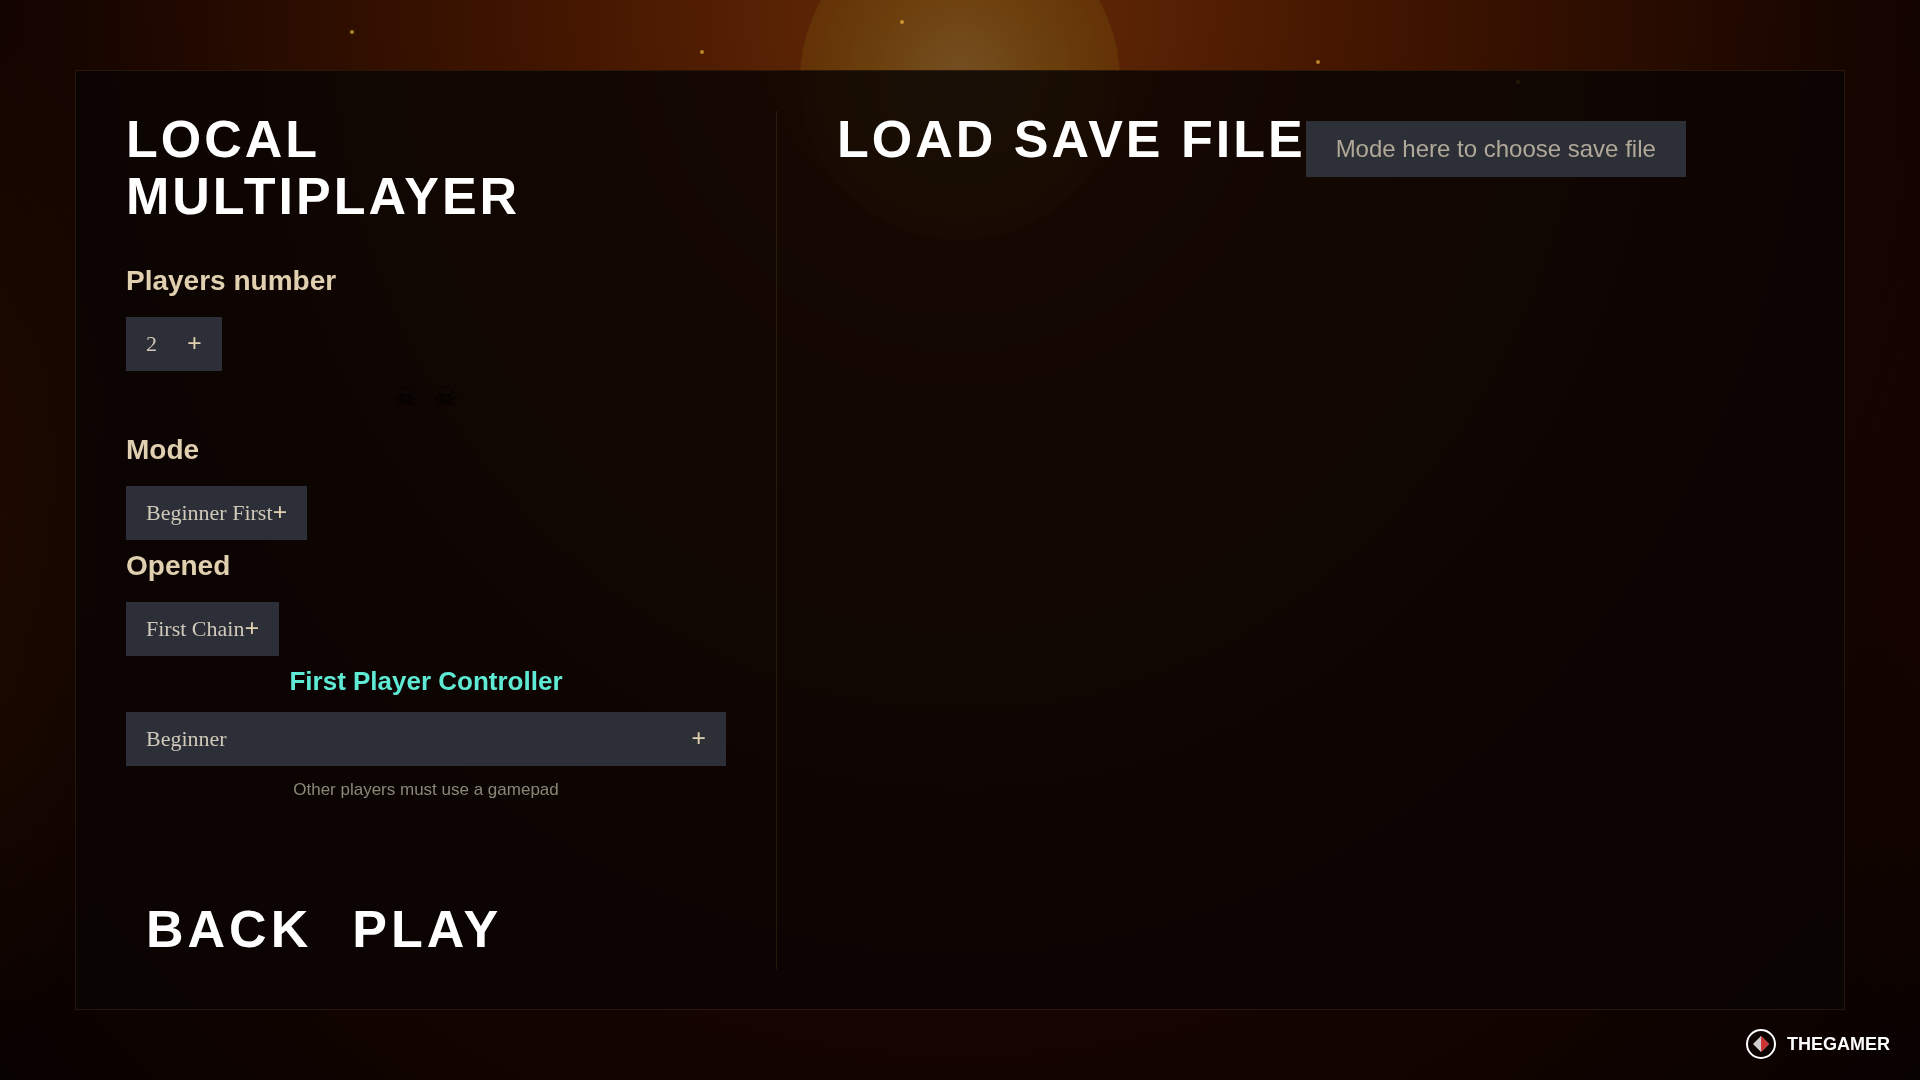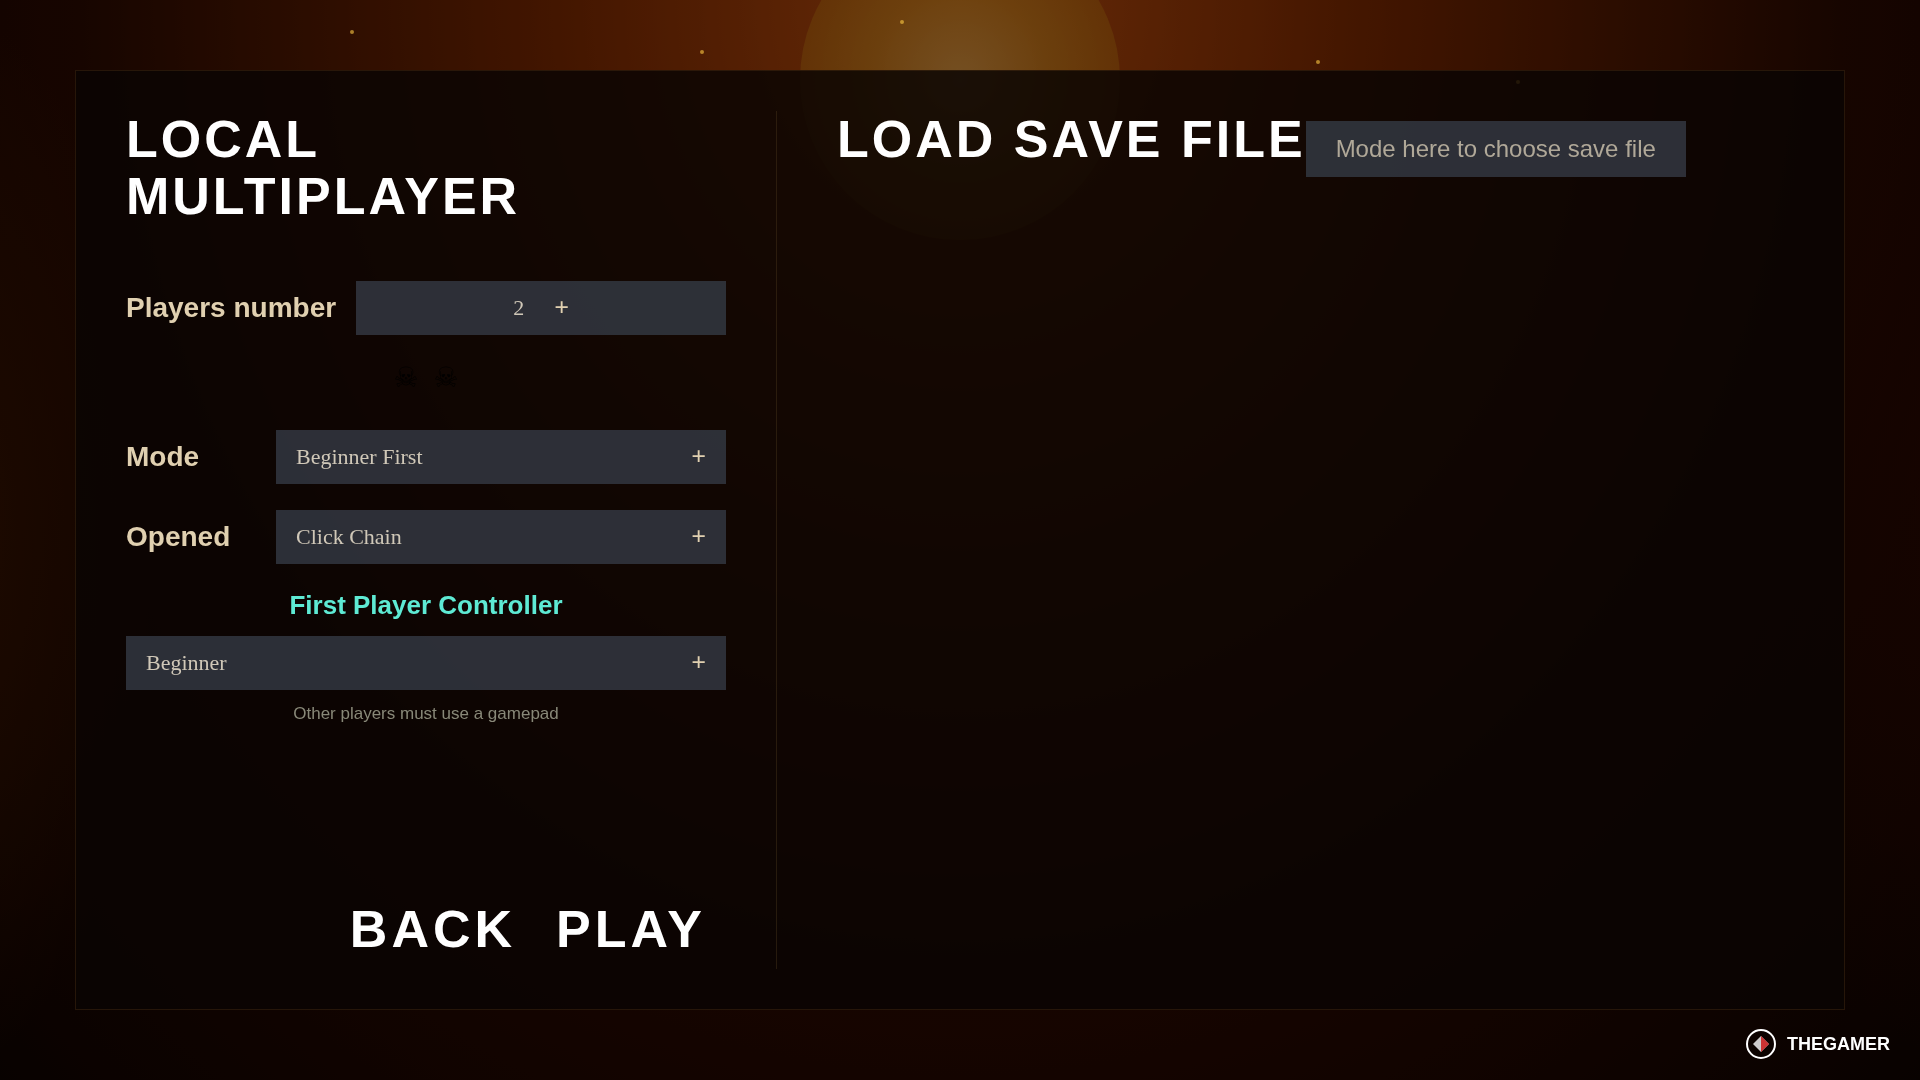--- a/index.html
+++ b/index.html
@@ -72,40 +72,41 @@
       display: flex;
       flex-direction: row;
     }
 
     
     .left-section {
       flex: 0 0 700px;
       padding: 40px 50px;
       display: flex;
       flex-direction: column;
-      gap: 16px;
+      gap: 0;
     }
 
     .section-title {
       font-size: 52px;
       font-weight: 900;
       color: #ffffff;
       text-transform: uppercase;
       letter-spacing: 3px;
       font-family: 'Arial Black', 'Impact', sans-serif;
       margin-bottom: 40px;
       line-height: 1.1;
     }
 
     
     .form-row {
       display: flex;
-      align-items: center;
+      align-items: flex-start;
       gap: 20px;
       margin-bottom: 25px;
+      flex-direction: column;
     }
 
     .form-label {
       font-size: 28px;
       color: #e0d0b0;
       font-weight: 700;
       min-width: 130px;
       font-family: 'Arial', sans-serif;
     }
 
@@ -167,21 +168,21 @@
       font-size: 17px;
       color: #888878;
       text-align: center;
       margin-top: 14px;
       font-family: 'Arial', sans-serif;
     }
 
     
     .bottom-buttons {
       display: flex;
-      justify-content: flex-end;
+      justify-content: flex-start;
       margin-top: auto;
       padding-top: 30px;
     }
 
     .nav-button {
       font-size: 52px;
       font-weight: 900;
       color: #ffffff;
       text-transform: uppercase;
       letter-spacing: 4px;
@@ -290,21 +291,21 @@
       <span class="form-label">Mode</span>
       <div class="form-control">
         <span>Beginner First</span>
         <span class="plus-btn">+</span>
       </div>
     </div>
 
     <div class="form-row form-section">
       <span class="form-label">Opened</span>
       <div class="form-control">
-        <span>Click Chain</span>
+        <span>First Chain</span>
         <span class="plus-btn">+</span>
       </div>
     </div>
 
     <div class="form-section">
       <div class="controller-title">First Player Controller</div>
       <div class="form-control">
         <span>Beginner</span>
         <span class="plus-btn">+</span>
       </div>

